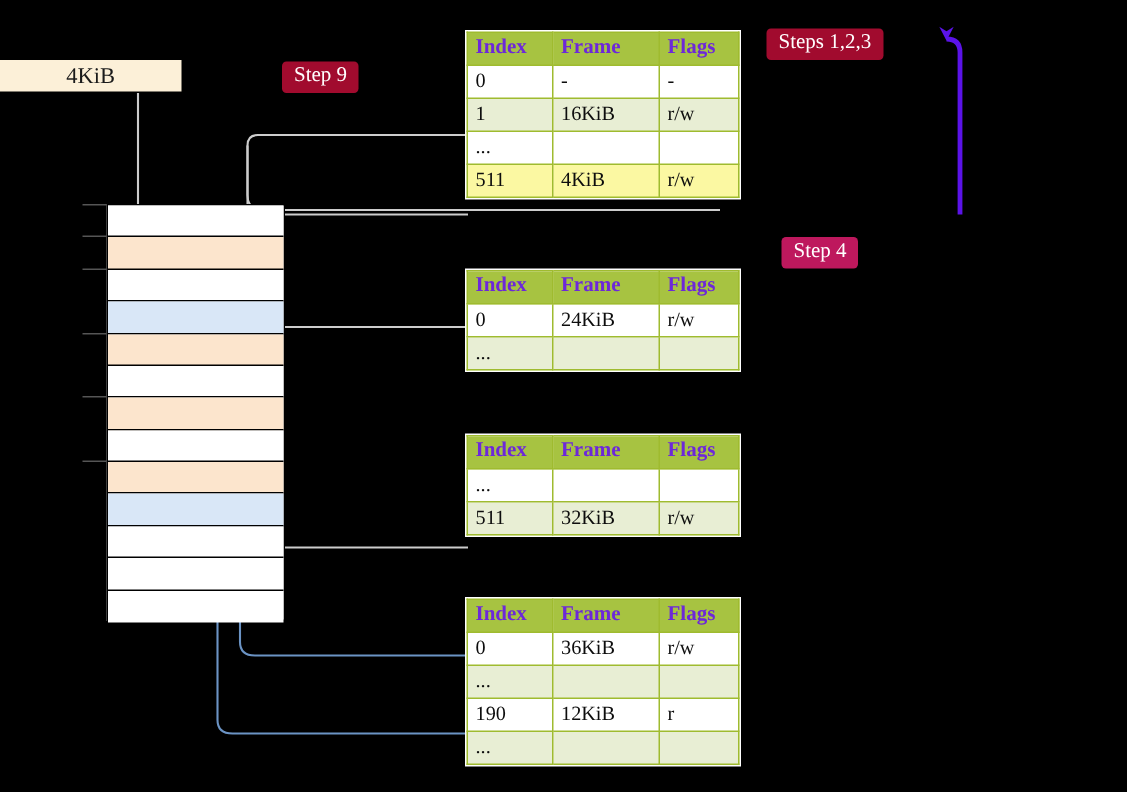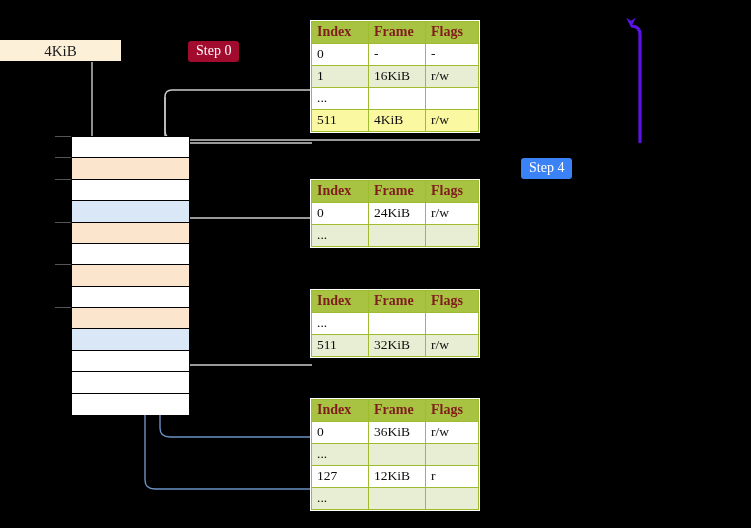--- a/index.html
+++ b/index.html
@@ -56,30 +56,30 @@
     padding: 2px 5px 3px 5px;
     text-align: left;
     vertical-align: middle;
     height: 19px;
     box-sizing: border-box;
     color: #0d0d0d;
     font-weight: normal;
   }
   .ptable th {
     background: #a7c341;
-    color: #7f1d1d;
+    color: #6d28d9;
     font-weight: bold;
     font-size: 14px;
   }
   .ptable tr.alt td { background: #e8eed4; }
   .ptable tr.plain td { background: #ffffff; }
   .ptable td.hl { background: #fbf8a2; }
   .ptable tr.alt td.hl { background: #fbf8a2; }
   .col-i { width: 57px; }
-  .col-f { width: 57px; }
+  .col-f { width: 71px; }
   .col-g { width: 53px; font-family: Liberation Serif, serif; }
 
   
   #memcol {
     position: absolute;
     box-sizing: border-box;
     border: 1px solid #000000;
     background: #ffffff;
   }
   .mrow {
@@ -156,25 +156,26 @@
       <div class="mrow" style="top: 149.692px; height: 21.3846px; background: rgb(255, 255, 255);"></div>
       <div class="mrow" style="top: 171.077px; height: 21.3846px; background: rgb(252, 229, 205);"></div>
       <div class="mrow" style="top: 192.462px; height: 21.3846px; background: rgb(217, 231, 247);"></div>
       <div class="mrow" style="top: 213.846px; height: 21.3846px; background: rgb(255, 255, 255);"></div>
       <div class="mrow" style="top: 235.231px; height: 21.3846px; background: rgb(255, 255, 255);"></div>
       <div class="mrow last" style="top: 256.615px; height: 21.3846px; background: rgb(255, 255, 255);"></div>
     </div>
 
   <div class="banner" style="left:0px; top:40px; width:121px; height:21px; padding-top:1px;">4KiB</div>
 
-  <div class="pill" style="left:188px; top:41px; background:#a10b2e;">Step 0</div>
-
-
-
-  <div class="pill" style="left:521px; top:158px; background:#3b82f6;">Step 4</div>
+  <div class="pill" style="left:188px; top:41px; background:#a10b2e;">Step 9</div>
+
+  <div class="pill" style="left:511px; top:19px; background:#a10b2e;">Steps 1,2,3</div>
+
+
+  <div class="pill" style="left:521px; top:158px; background:#be185d;">Step 4</div>
 
   <table class="ptable" id="tbl0" style="left:311px; top:21px;">
       <tbody>
         <tr>
           <th class="col-i">Index</th>
           <th class="col-f">Frame</th>
           <th class="col-g">Flags</th>
         </tr>
         <tr class="plain">
           <td class="col-i">0</td>
@@ -250,21 +251,21 @@
           <td class="col-i">0</td>
           <td class="col-f">36KiB</td>
           <td class="col-g">r/w</td>
         </tr>
         <tr class="alt">
           <td class="col-i">...</td>
           <td class="col-f"></td>
           <td class="col-g"></td>
         </tr>
         <tr class="plain">
-          <td class="col-i">127</td>
+          <td class="col-i">190</td>
           <td class="col-f">12KiB</td>
           <td class="col-g">r</td>
         </tr>
         <tr class="alt">
           <td class="col-i">...</td>
           <td class="col-f"></td>
           <td class="col-g"></td>
         </tr>
       </tbody>
     </table>

